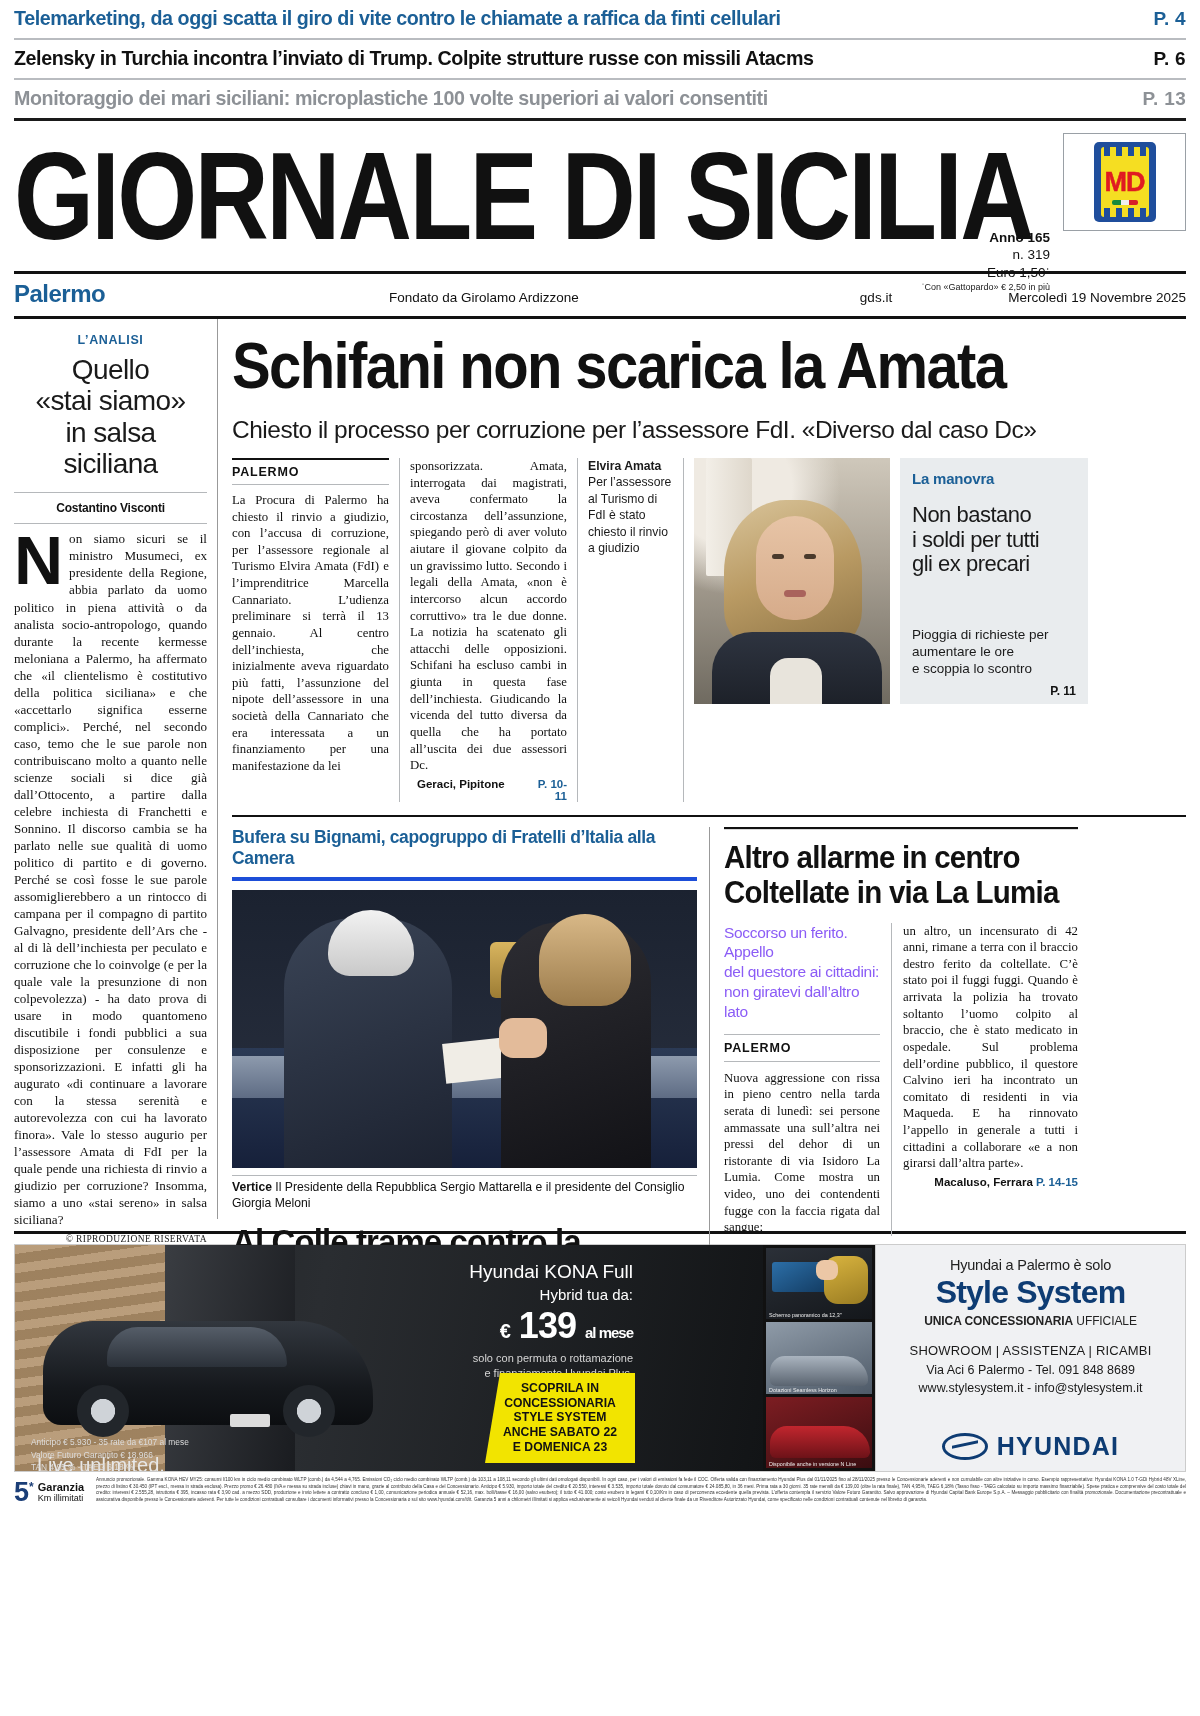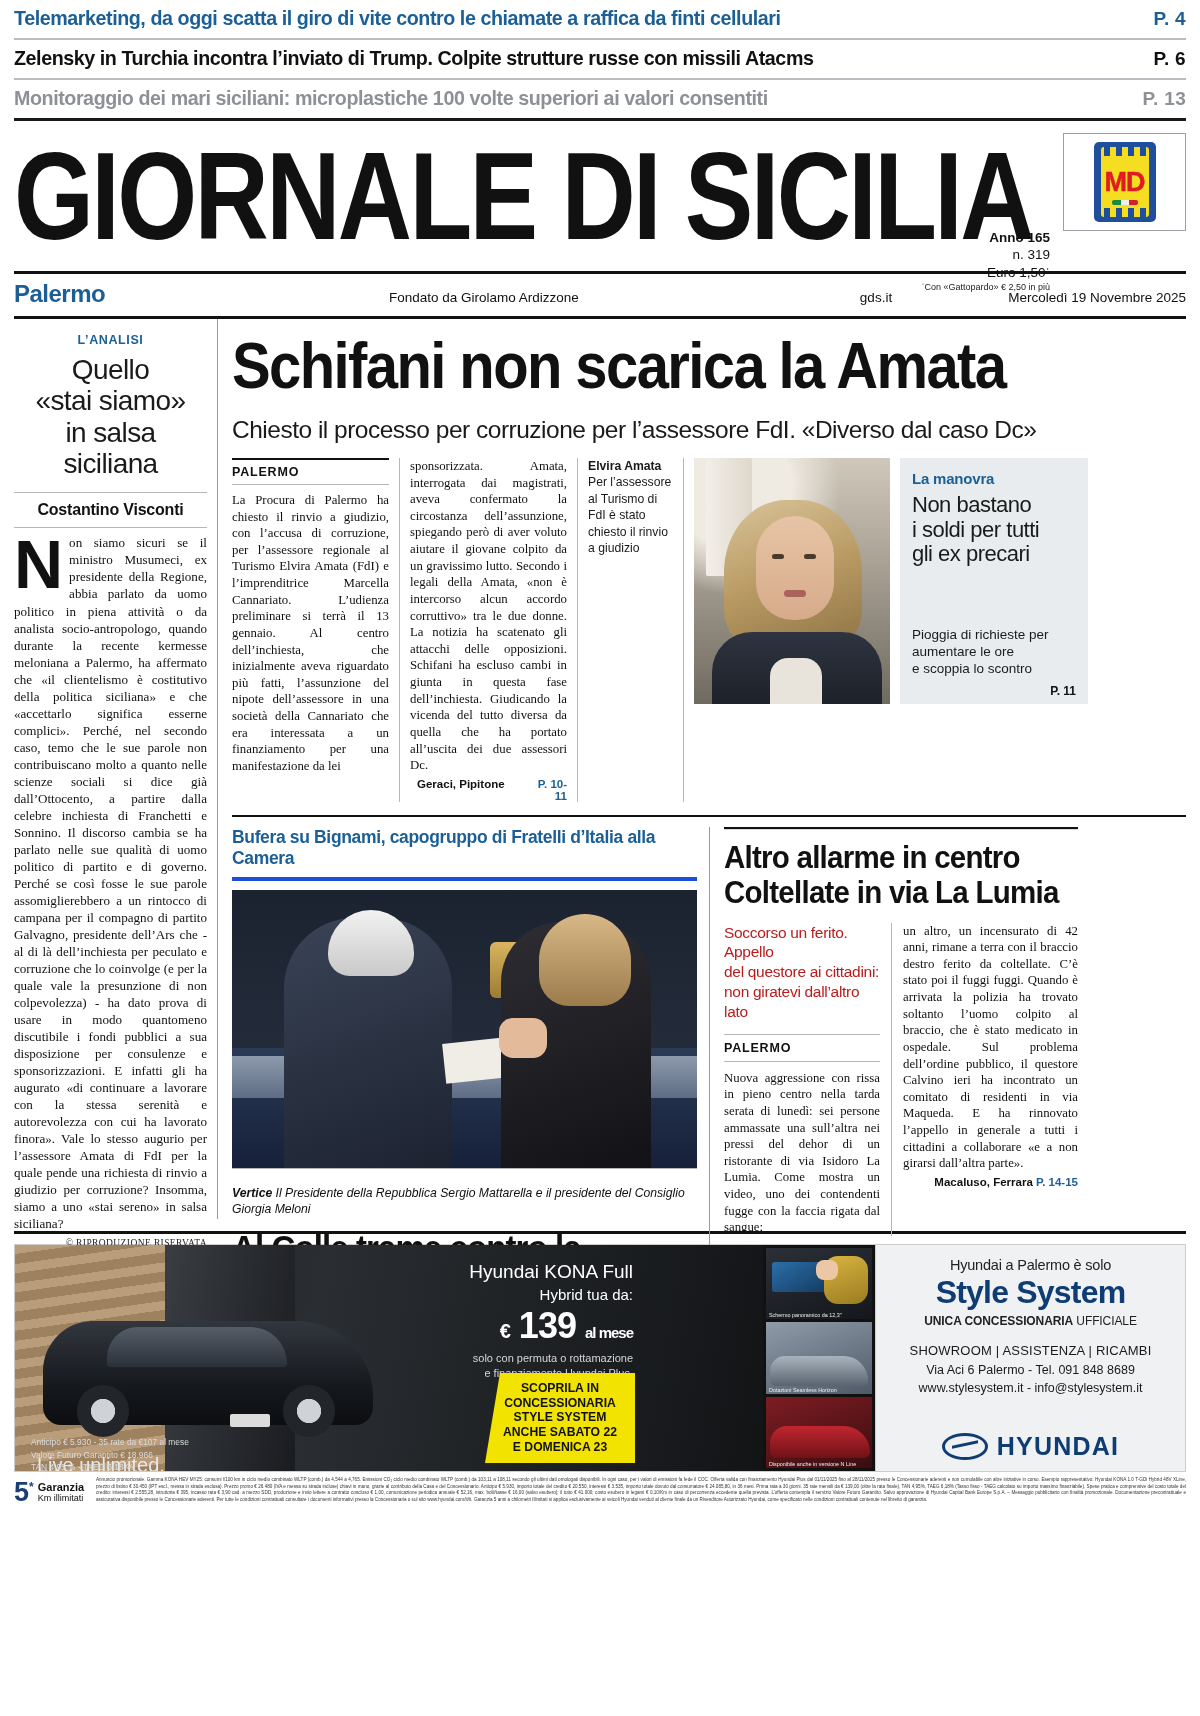--- a/index.html
+++ b/index.html
@@ -95,21 +95,21 @@
   .col-analysis { width: 204px; padding-right: 10px; border-right: 1px solid #999; }
   .col-main { flex: 1; padding-left: 14px; }
 
   .kicker { color: #1b5f96; font-size: 12.5px; font-weight: bold; letter-spacing: 0.6px;
             text-align: center; margin-top: 14px; }
   .analysis-title {
     font-size: 28px; font-weight: 300; text-align: center; line-height: 1.12;
     margin-top: 7px; color: #1a1a1a; letter-spacing: -0.6px;
   }
   .hr-light { border: 0; border-top: 1px solid #b5b8bb; margin: 13px 0 8px 0; }
-  .byline { font-size: 16px; font-weight: bold; text-align: center; letter-spacing: -0.2px; }
+  .byline { font-size: 12px; font-weight: bold; text-align: center; letter-spacing: -0.2px; }
   .hr-light2 { border: 0; border-top: 1px solid #b5b8bb; margin: 8px 0 0 0; }
   .analysis-body {
     font-family: "Liberation Serif", serif; font-size: 13.1px; line-height: 1.30;
     text-align: justify; margin-top: 6px; color: #111; hyphens: auto;
   }
   .dropcap {
     float: left; font-family: "Liberation Sans", sans-serif; font-weight: bold;
     font-size: 68px; line-height: 0.78; padding: 4px 6px 0 0; color: #111;
   }
   .reserved { font-family:"Liberation Serif", serif; font-size: 9.5px; text-align: right;
@@ -164,21 +164,21 @@
   .ap-body { position:absolute; left: 18px; bottom:0; width: 170px; height: 72px;
     background: linear-gradient(180deg,#2e3440,#1d2129); border-radius: 40px 40px 0 0;}
   .ap-shirt { position:absolute; left: 76px; bottom:0; width: 52px; height: 46px;
     background: #e8e4dc; border-radius: 18px 18px 0 0;}
 
   .manovra {
     width: 188px; margin-left: 10px; background: #e9ecee; padding: 12px 12px 10px 12px;
     height: 246px; position: relative;
   }
   .manovra-kick { color:#1b5f96; font-size: 15px; font-weight: bold; letter-spacing:-0.2px;}
-  .manovra-title { font-size: 22px; font-weight: 300; line-height:1.12; margin-top: 6px;
+  .manovra-title { font-size: 22px; font-weight: 300; line-height:1.12; margin-top: 16px;
     letter-spacing:-0.5px; color:#1a1a1a;}
   .manovra-sub { font-size: 13.5px; font-weight: 300; line-height: 1.25; position:absolute;
     bottom: 26px; left:12px; right:12px; color:#1a1a1a;}
   .manovra-pg { position:absolute; bottom: 6px; right: 12px; font-size: 12px; font-weight:bold;}
 
   
   .lower { display: flex; margin-top: 13px; border-top: 2px solid #111; padding-top: 10px; }
   .lower-left { width: 478px; padding-right: 12px; border-right: 1px solid #999; }
   .lower-right { width: 368px; padding-left: 14px; }
 
@@ -197,34 +197,34 @@
   .mp-woman { position:absolute; right: 46px; top: 32px; width: 150px; height: 248px;
     background: linear-gradient(160deg,#2d2d33,#121216); border-radius: 60px 60px 0 0;}
   .mp-whair { position:absolute; right: 66px; top: 24px; width: 92px; height: 92px;
     background: linear-gradient(180deg,#d8b887,#9c7c4c); border-radius: 46px 46px 30px 30px;}
   .mp-clock { position:absolute; left: 258px; top: 52px; width: 44px; height: 56px;
     background: linear-gradient(180deg,#d9b55f,#9c7c34); border-radius: 6px;}
   .mp-hand { position:absolute; right: 150px; bottom: 110px; width: 48px; height: 40px;
     background:#e3bb9a; border-radius: 14px;}
   .mp-paper { position:absolute; left: 212px; top: 150px; width: 74px; height: 40px;
     background:#f0ede6; transform: rotate(-6deg);}
-  .vertice-cap { font-size: 12.2px; border-top: 1px solid #b5b8bb;
-    padding-top: 17px; line-height:1.3;font-style:italic; }
+  .vertice-cap { font-size: 12.2px; margin-top: 7px; border-top: 1px solid #b5b8bb;
+    padding-top: 4px; line-height:1.3; }
   .colle-head { font-size: 33px; font-weight: bold; letter-spacing:-0.9px; line-height:1.08;
     margin-top: 11px; transform: scaleY(1.08); transform-origin:left top;}
   .colle-sub { font-size: 18px; font-weight:300; margin-top: 17px; color:#1a1a1a;
     letter-spacing:-0.3px; display:flex; justify-content:space-between; align-items:baseline;}
   .colle-pg { font-size: 13px; font-weight: bold; }
 
   .allarme-head { font-size: 29.5px; font-weight: bold; line-height: 1.08; letter-spacing:-0.75px;
     border-top: 2px solid #111; padding-top: 10px; transform: scaleY(1.08); transform-origin: left top;}
   .allarme-row { display: flex; margin-top: 20px; }
   .al-c1 { width: 168px; padding-right: 11px; border-right: 1px solid #b5b8bb; }
   .al-c2 { width: 175px; margin-left: 11px; }
-  .al-sub { font-size: 15.5px; font-weight: 300; line-height: 1.28; color:#b91c1c; letter-spacing:-0.3px;}
+  .al-sub { font-size: 15.5px; font-weight: 300; line-height: 1.28; color:#8b5cf6; letter-spacing:-0.3px;}
   .al-place { font-size: 12.5px; font-weight: bold; letter-spacing: 0.8px;
     border-top: 1px solid #b5b8bb; border-bottom: 1px solid #b5b8bb; padding: 6px 0; margin: 12px 0 8px 0;}
   .macaluso { font-size: 11.5px; font-weight: bold; text-align:right; margin-top: 4px;}
   .macaluso .pg { color:#1b5f96; }
 
   .disagi-box { margin-top: 12px; border-top: 2px solid #111; padding-top: 10px; display:flex; }
   .disagi-left { flex: 1; padding-right: 10px; }
   .disagi-k { color:#1b5f96; font-size: 17px; font-weight:bold; letter-spacing:-0.35px;}
   .disagi-t { font-size: 17px; font-weight:bold; letter-spacing:-0.35px; line-height:1.15; margin-top:1px;}
   .disagi-b { font-family:"Liberation Serif",serif; font-size: 12.8px; line-height:1.3;

